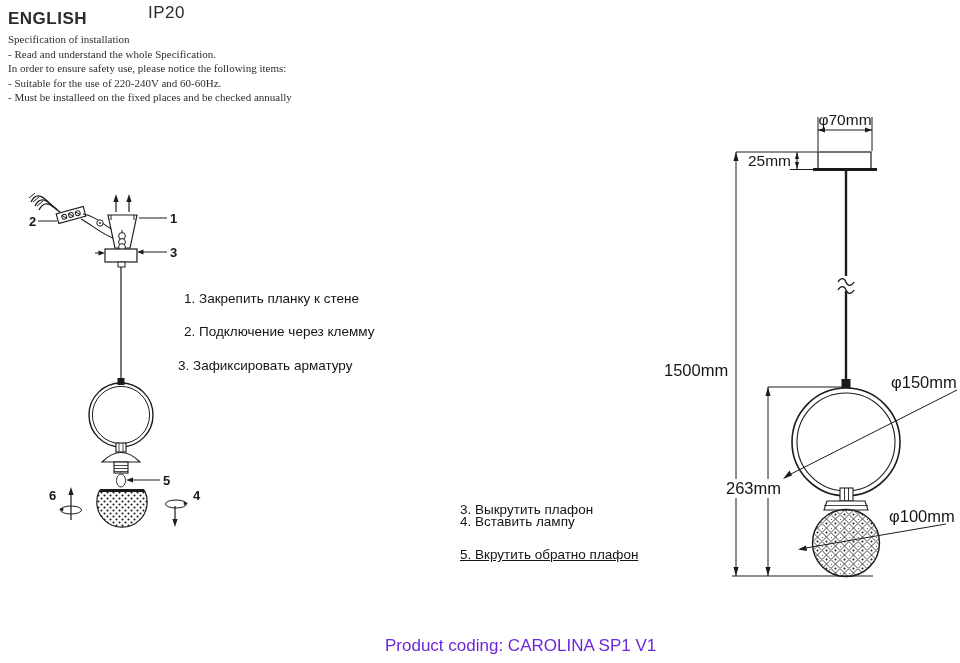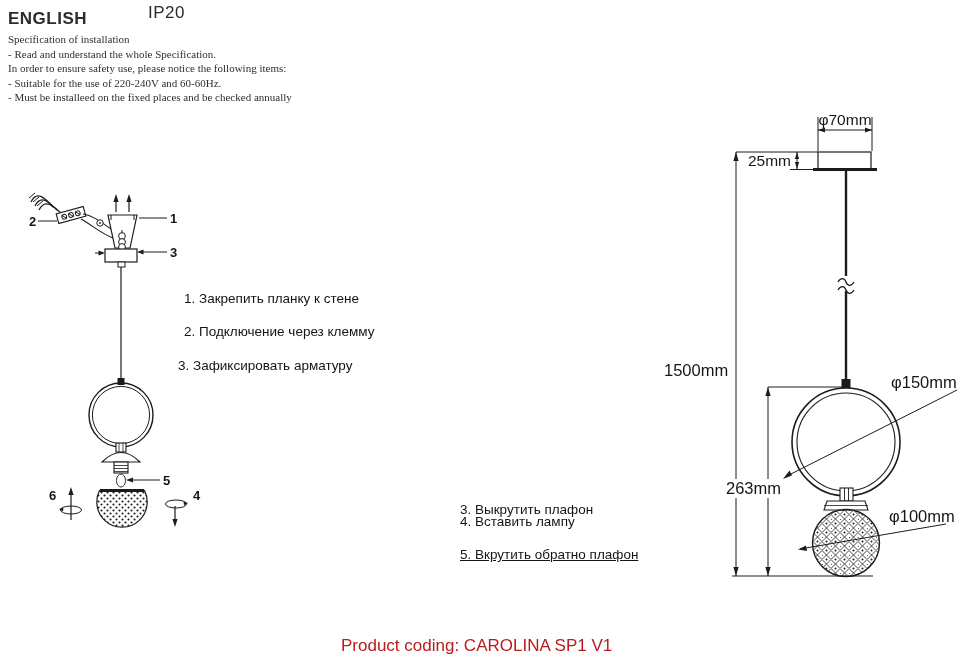--- a/index.html
+++ b/index.html
@@ -4,21 +4,21 @@
 <style>
   html,body{margin:0;padding:0;}
   body{
     width:960px;height:663px;position:relative;background:#ffffff;
     font-family:"Liberation Sans", sans-serif;color:#1a1a1a;overflow:hidden;
   }
   .abs{position:absolute;}
   .hdr{font-size:17px;color:#2b2b2b;letter-spacing:0.5px;}
   .spec{font-size:11px;line-height:14.6px;color:#2f2f2f;white-space:nowrap;}
   .ru{font-size:13.5px;color:#151515;white-space:nowrap;}
-  .coding{font-size:17px;color:#b91c1c;white-space:nowrap;}
+  .coding{font-size:17px;color:#6d28d9;white-space:nowrap;margin-left:44px;}
   svg{overflow:visible;}
   svg text{font-family:"Liberation Sans", sans-serif;fill:#161616;}
   .callout{font-size:13px;font-weight:bold;}
   .dim{font-size:15.5px;}
   .ln{stroke:#1c1c1c;fill:none;}
 </style>
 </head>
 <body>
 
 <div class="abs hdr" style="left:8px;top:9px;font-weight:bold;">ENGLISH</div>

